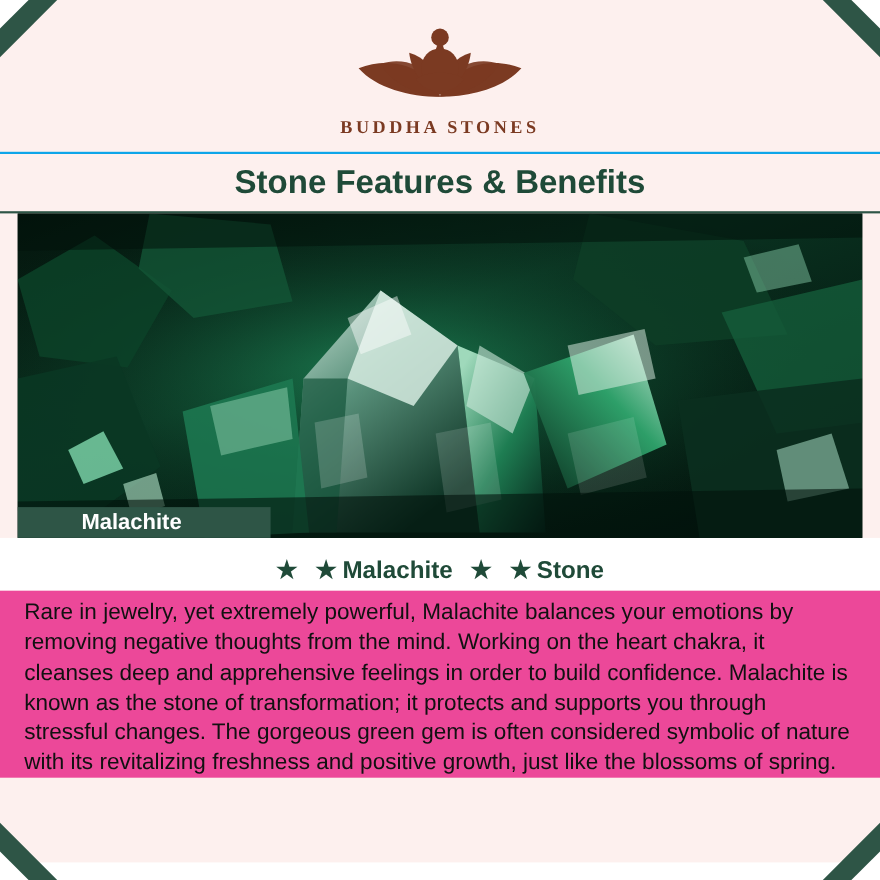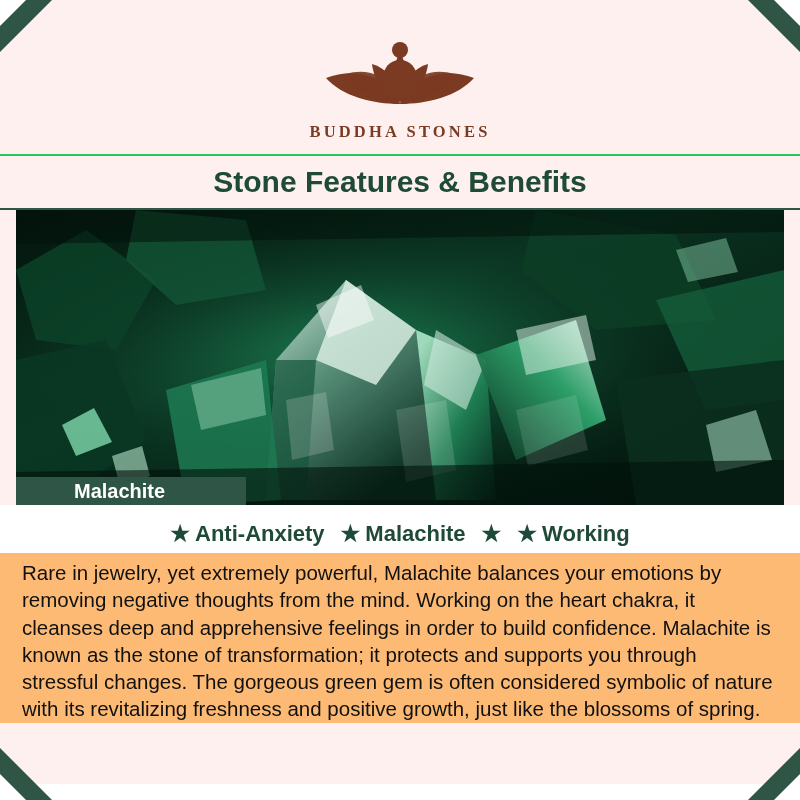--- a/index.html
+++ b/index.html
@@ -66,42 +66,42 @@
   }
   .corner-br2 {
     bottom: 0; right: 0;
     border-bottom: 26px solid #ffffff;
     border-left: 26px solid transparent;
     z-index: 6;
   }
 
   
   .brand {
-    padding-top: 26px;
+    padding-top: 10px;
     text-align: center;
   }
   .brand-logo {
     display: block;
     margin: 0 auto;
   }
   .brand-name {
     margin-top: 6px;
     font-size: 16.5px;
     letter-spacing: 3.2px;
     font-weight: bold;
     color: #7b3a22;
     font-family: "Liberation Serif", serif;
   }
 
   
   .title-band {
     margin-top: 12px;
     height: 56px;
     background: #fdf0ee;
-    border-top: 2px solid #22c55e;
+    border-top: 2px solid #0ea5e9;
     border-bottom: 2px solid #2e5546;
     display: flex;
     align-items: center;
     justify-content: center;
   }
   .title-text {
     font-size: 30px;
     font-weight: bold;
     color: #1f4a38;
     font-family: "Liberation Sans", sans-serif;
@@ -152,21 +152,21 @@
     font-weight: bold;
   }
   .benefit .star {
     color: #1f4a38;
     font-size: 22px;
     line-height: 1;
   }
 
   
   .body-copy {
-    background: #fdba74;
+    background: #ec4899;
     padding: 6px 22px 0 22px;
     color: #111111;
     font-size: 20.5px;
     line-height: 1.33;
     text-align: left;
   }
 
   .white-bottom {
     position: absolute;
     left: 0; right: 0; bottom: 0;
@@ -275,31 +275,30 @@
 
       <polygon points="0,0 768,0 768,22 0,34" fill="#02120b" opacity="0.55"></polygon>
       <polygon points="0,262 768,250 768,295 0,295" fill="#02120b" opacity="0.6"></polygon>
     </svg>
     <div class="hero-caption">Malachite</div>
   </div>
 
   <div class="benefits">
     <div class="benefit">
       <span class="star">★</span>
-      <span>Anti-Anxiety</span>
     </div>
     <div class="benefit">
       <span class="star">★</span>
       <span>Malachite</span>
     </div>
     <div class="benefit">
       <span class="star">★</span>
     </div>
     <div class="benefit">
       <span class="star">★</span>
-      <span>Working</span>
+      <span>Stone</span>
     </div>
   </div>
 
   <div class="body-copy">Rare in jewelry, yet extremely powerful, Malachite balances your emotions by removing negative thoughts from the mind. Working on the heart chakra, it cleanses deep and apprehensive feelings in order to build confidence. Malachite is known as the stone of transformation; it protects and supports you through stressful changes. The gorgeous green gem is often considered symbolic of nature with its revitalizing freshness and positive growth, just like the blossoms of spring.</div>
 
   <div class="white-bottom"></div>
 </div>
 
 </body></html>

